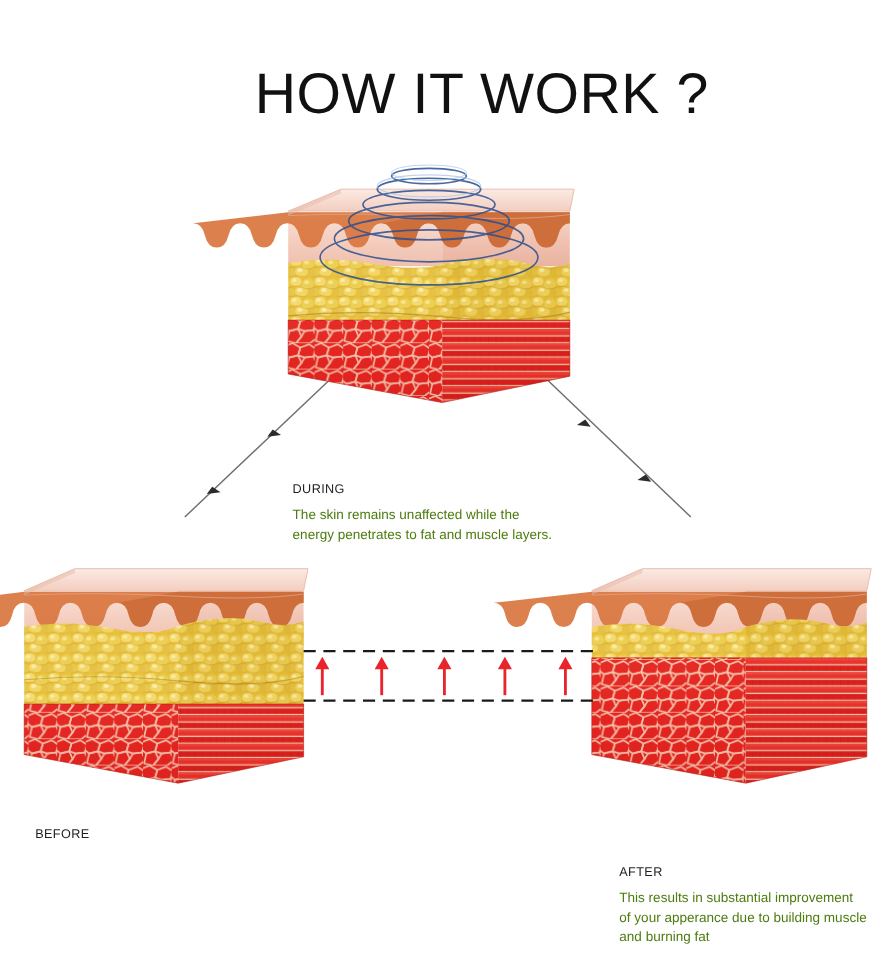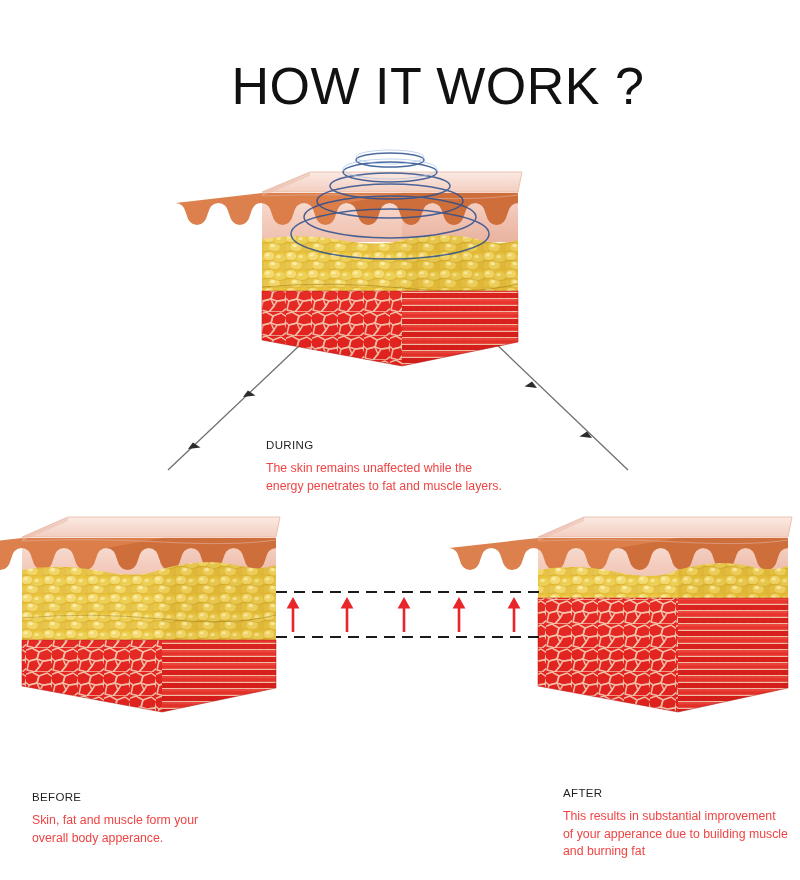--- a/index.html
+++ b/index.html
@@ -50,27 +50,27 @@
     line-height: 15px;
     letter-spacing: 0.35px;
     color: #231f20;
     margin-bottom: 7px;
     font-family: "Liberation Sans", sans-serif;
     margin-top: 24px;
   }
   .caption .cap-body {
     font-size: 12.3px;
     line-height: 17.5px;
-    color: #ef4444;
+    color: #4d7c0f;
     font-family: "Liberation Sans", sans-serif;
     white-space: pre-line;
   }
 
   #caption-during { left: 266px; top: 414px; width: 262px; }
-  #caption-before { left: 32px;  top: 766px; width: 250px; }
+  #caption-before { left: 32px;  top: 728px; width: 250px; }
   #caption-after  { left: 563px; top: 762px; width: 252px; }
 
   
   #art {
     position: absolute;
     left: 0; top: 0;
     width: 800px;
     height: 880px;
     pointer-events: none;
   }
@@ -363,22 +363,20 @@
   </svg>
 
   <div class="caption" id="caption-during">
     <div class="cap-head">DURING</div>
     <div class="cap-body">The skin remains unaffected while the
 energy penetrates to fat and muscle layers.</div>
   </div>
 
   <div class="caption" id="caption-before">
     <div class="cap-head">BEFORE</div>
-    <div class="cap-body">Skin, fat and muscle form your
-overall body apperance.</div>
   </div>
 
   <div class="caption" id="caption-after">
     <div class="cap-head">AFTER</div>
     <div class="cap-body">This results in substantial improvement
 of your apperance due to building muscle
 and burning fat</div>
   </div>
 
 </div>

